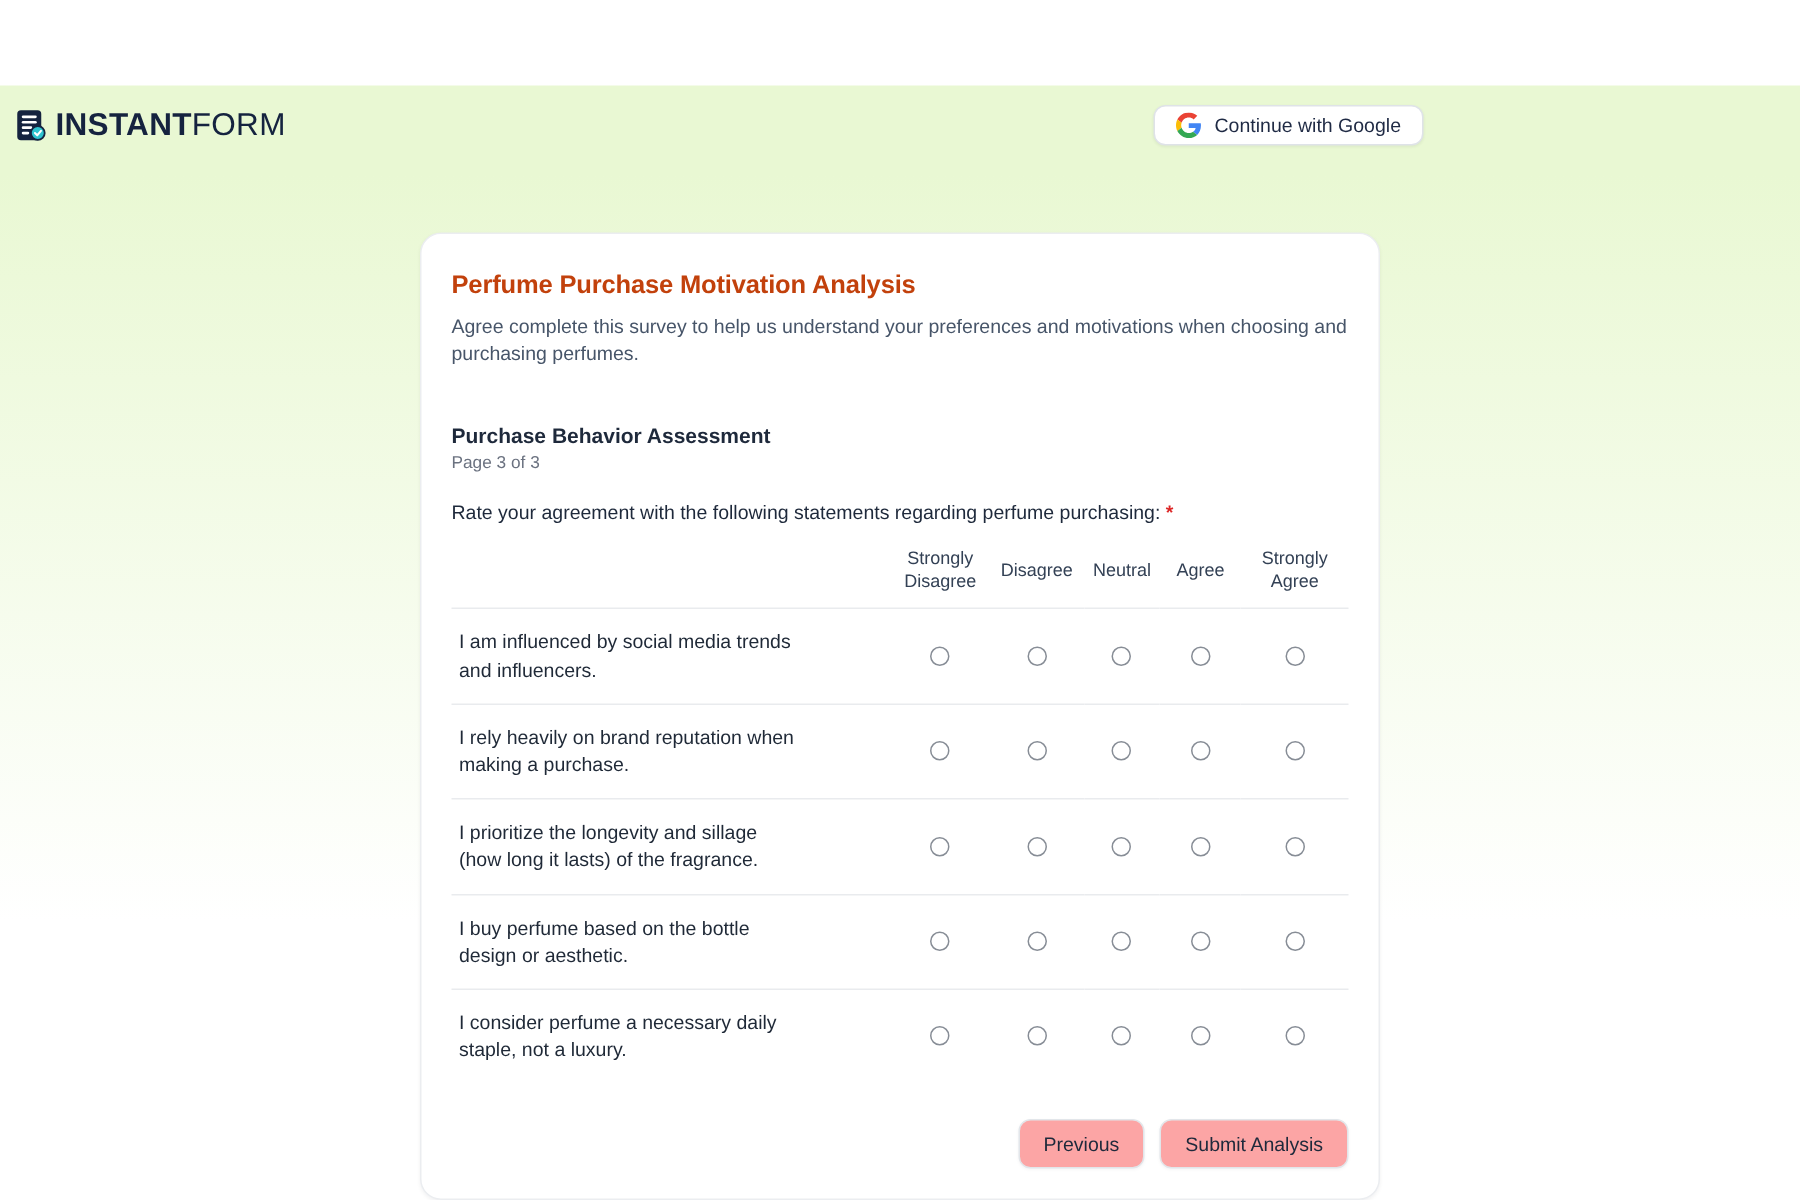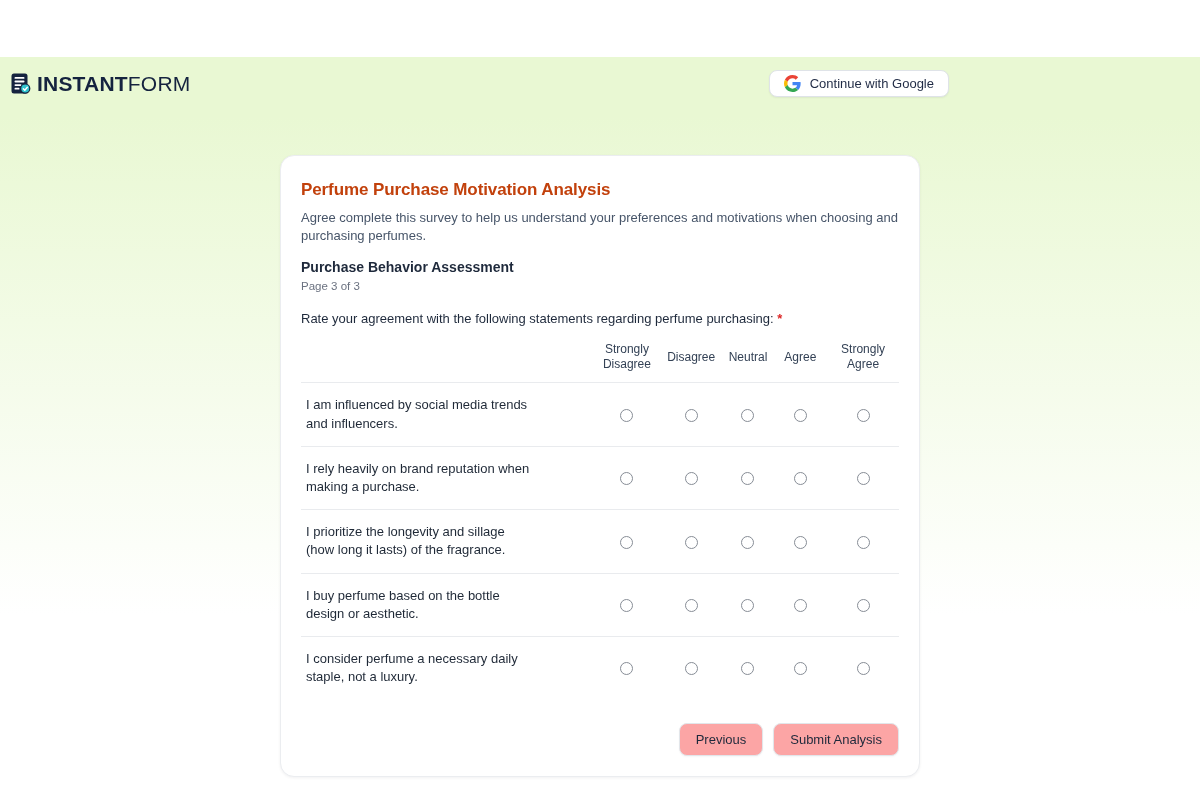--- a/index.html
+++ b/index.html
@@ -32,21 +32,21 @@
     box-shadow: 0 1px 2px rgba(16,24,40,0.06);
   }
   .card {
     position: absolute; left: 280px; top: 155px; width: 640px; min-height: 540px;
     background: #ffffff; border: 1px solid #ebedf0; border-radius: 14px;
     padding: 24px 20px 20px; z-index: 1;
     box-shadow: 0 1px 3px rgba(16,24,40,0.06);
   }
   .form-title { margin: 0; font-size: 17px; font-weight: 700; color: #c2410c; letter-spacing: -0.1px; }
   .form-desc { margin: 9px 0 0; font-size: 13px; line-height: 1.4; color: #475569; }
-  .section-title { margin: 14px 0 0; font-size: 14px; font-weight: 700; color: #1e293b; }
+  .section-title { margin: 37px 0 0; font-size: 14px; font-weight: 700; color: #1e293b; }
   .page-ind { margin: 5px 0 0; font-size: 11.5px; color: #6b7280; }
   .question { margin: 19px 0 0; font-size: 13px; font-weight: 500; color: #1e293b; }
   .req { color: #dc2626; font-weight: 600; }
   table.likert { width: 100%; border-collapse: collapse; margin-top: 12px; table-layout: fixed; }
   table.likert th {
     font-size: 12px; font-weight: 500; color: #334155; text-align: center;
     padding: 4px 2px 10px; line-height: 1.25; vertical-align: middle;
   }
   table.likert tbody td { border-top: 1px solid #e9ebee; }
   td.statement {

